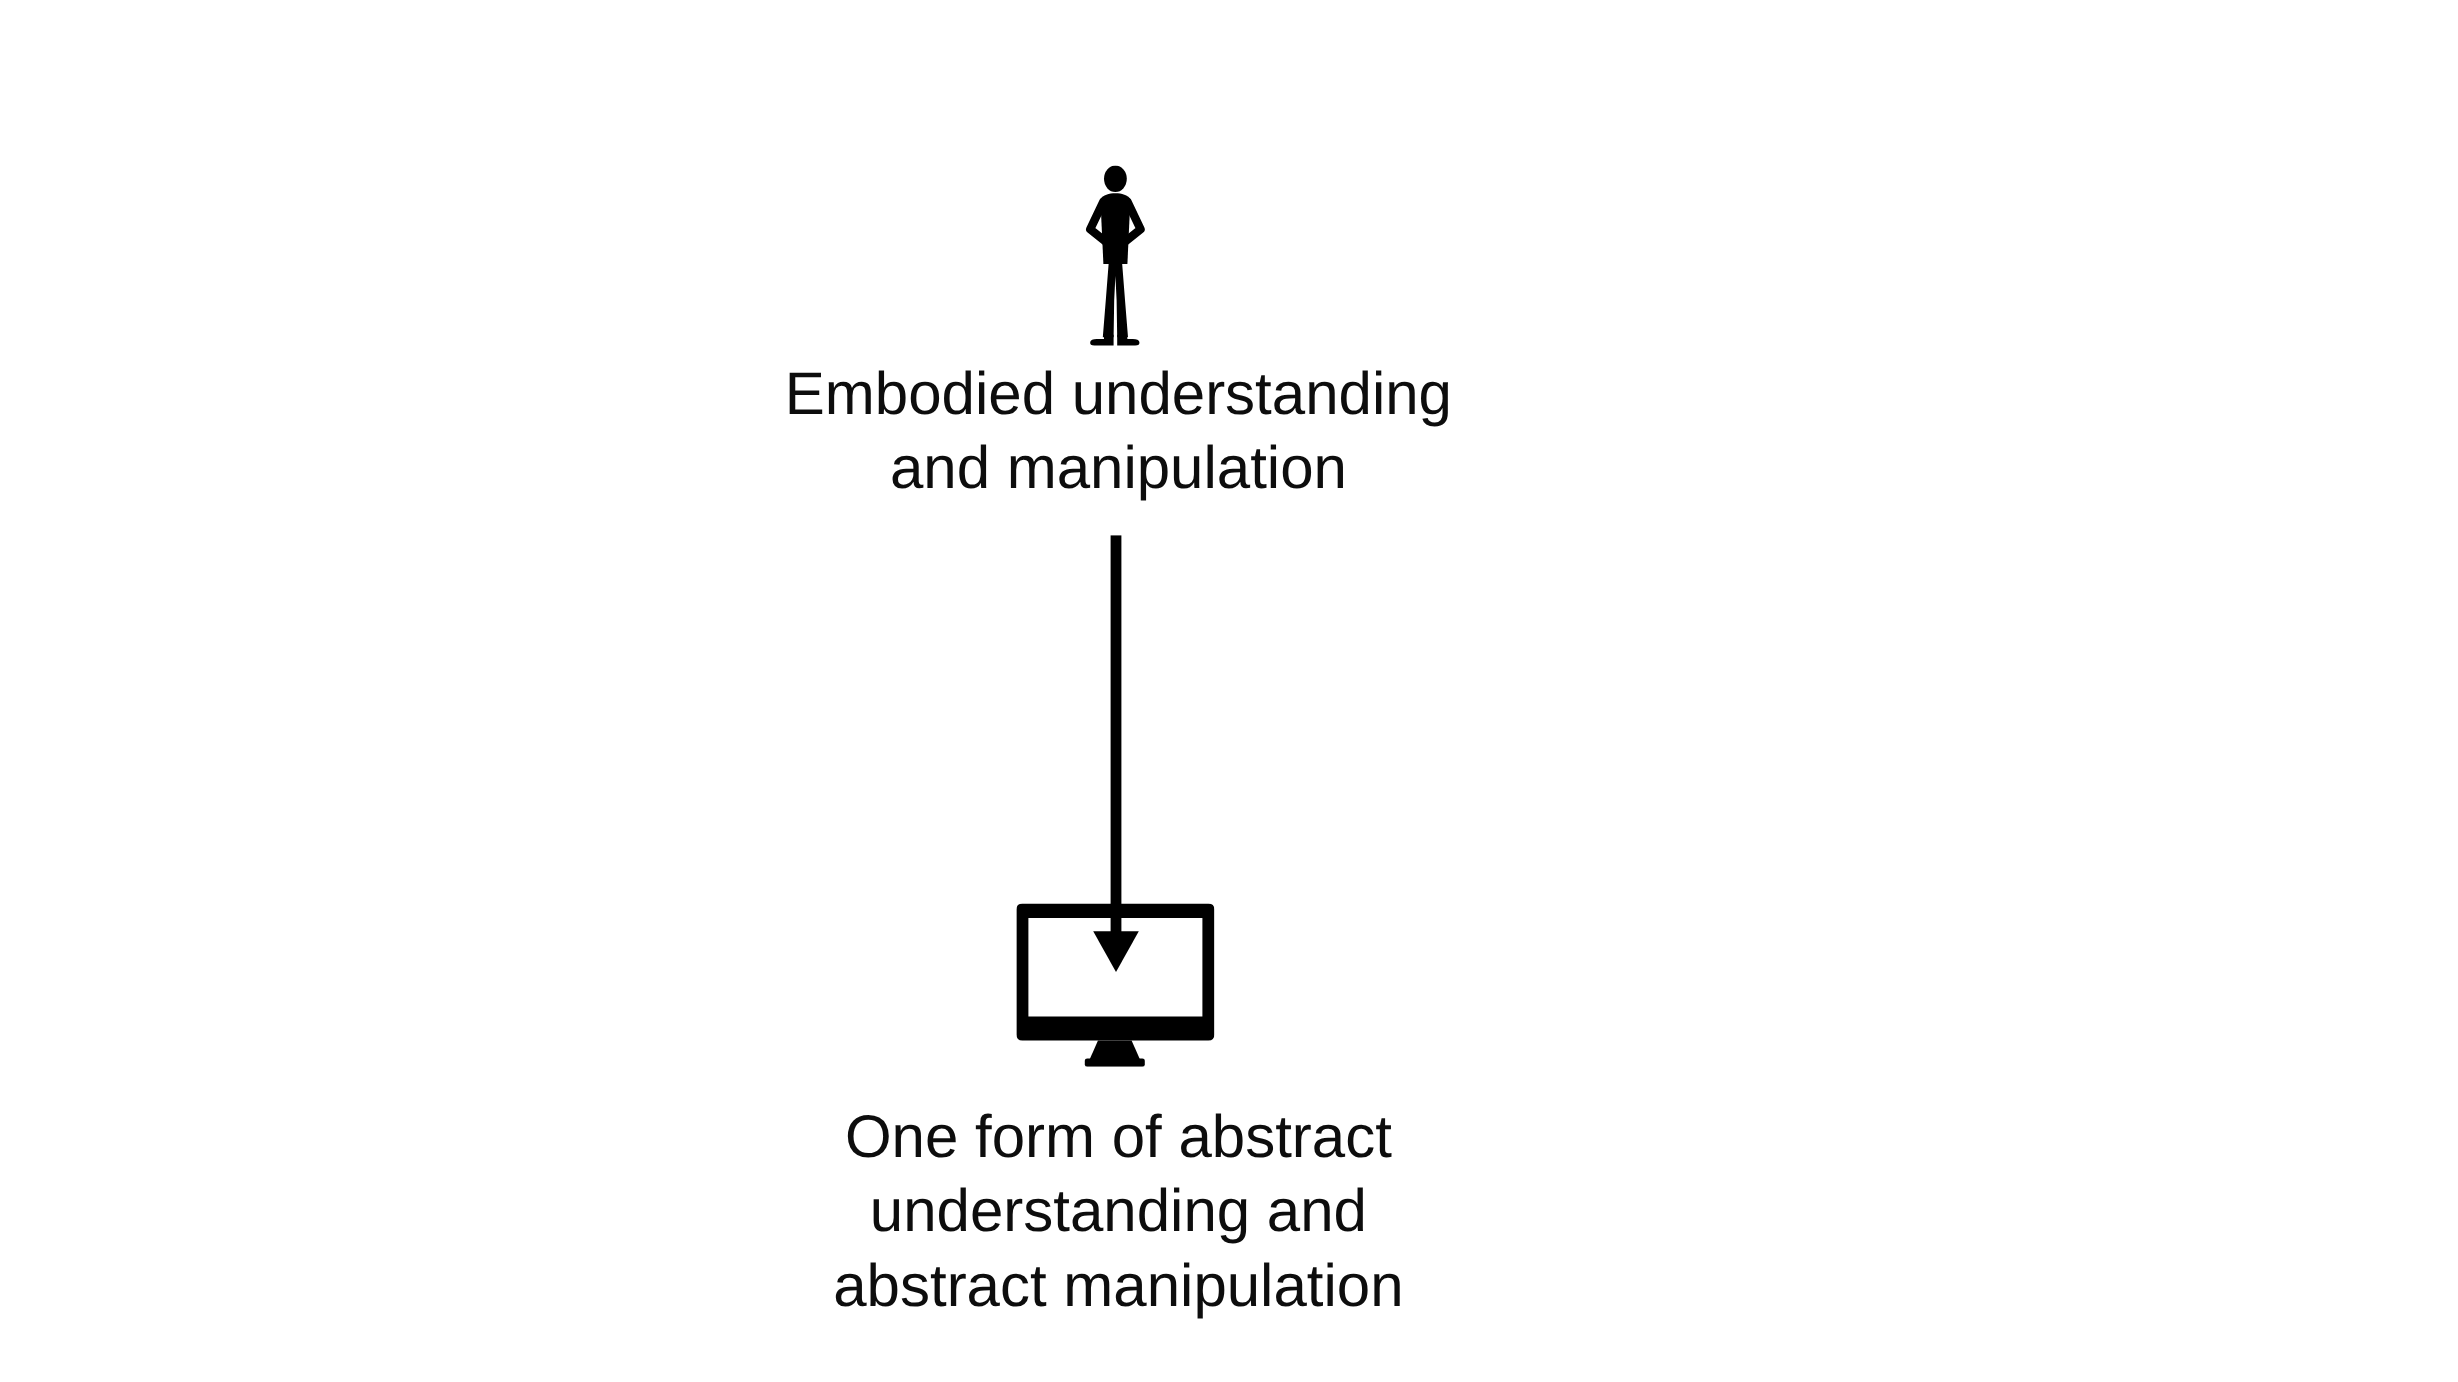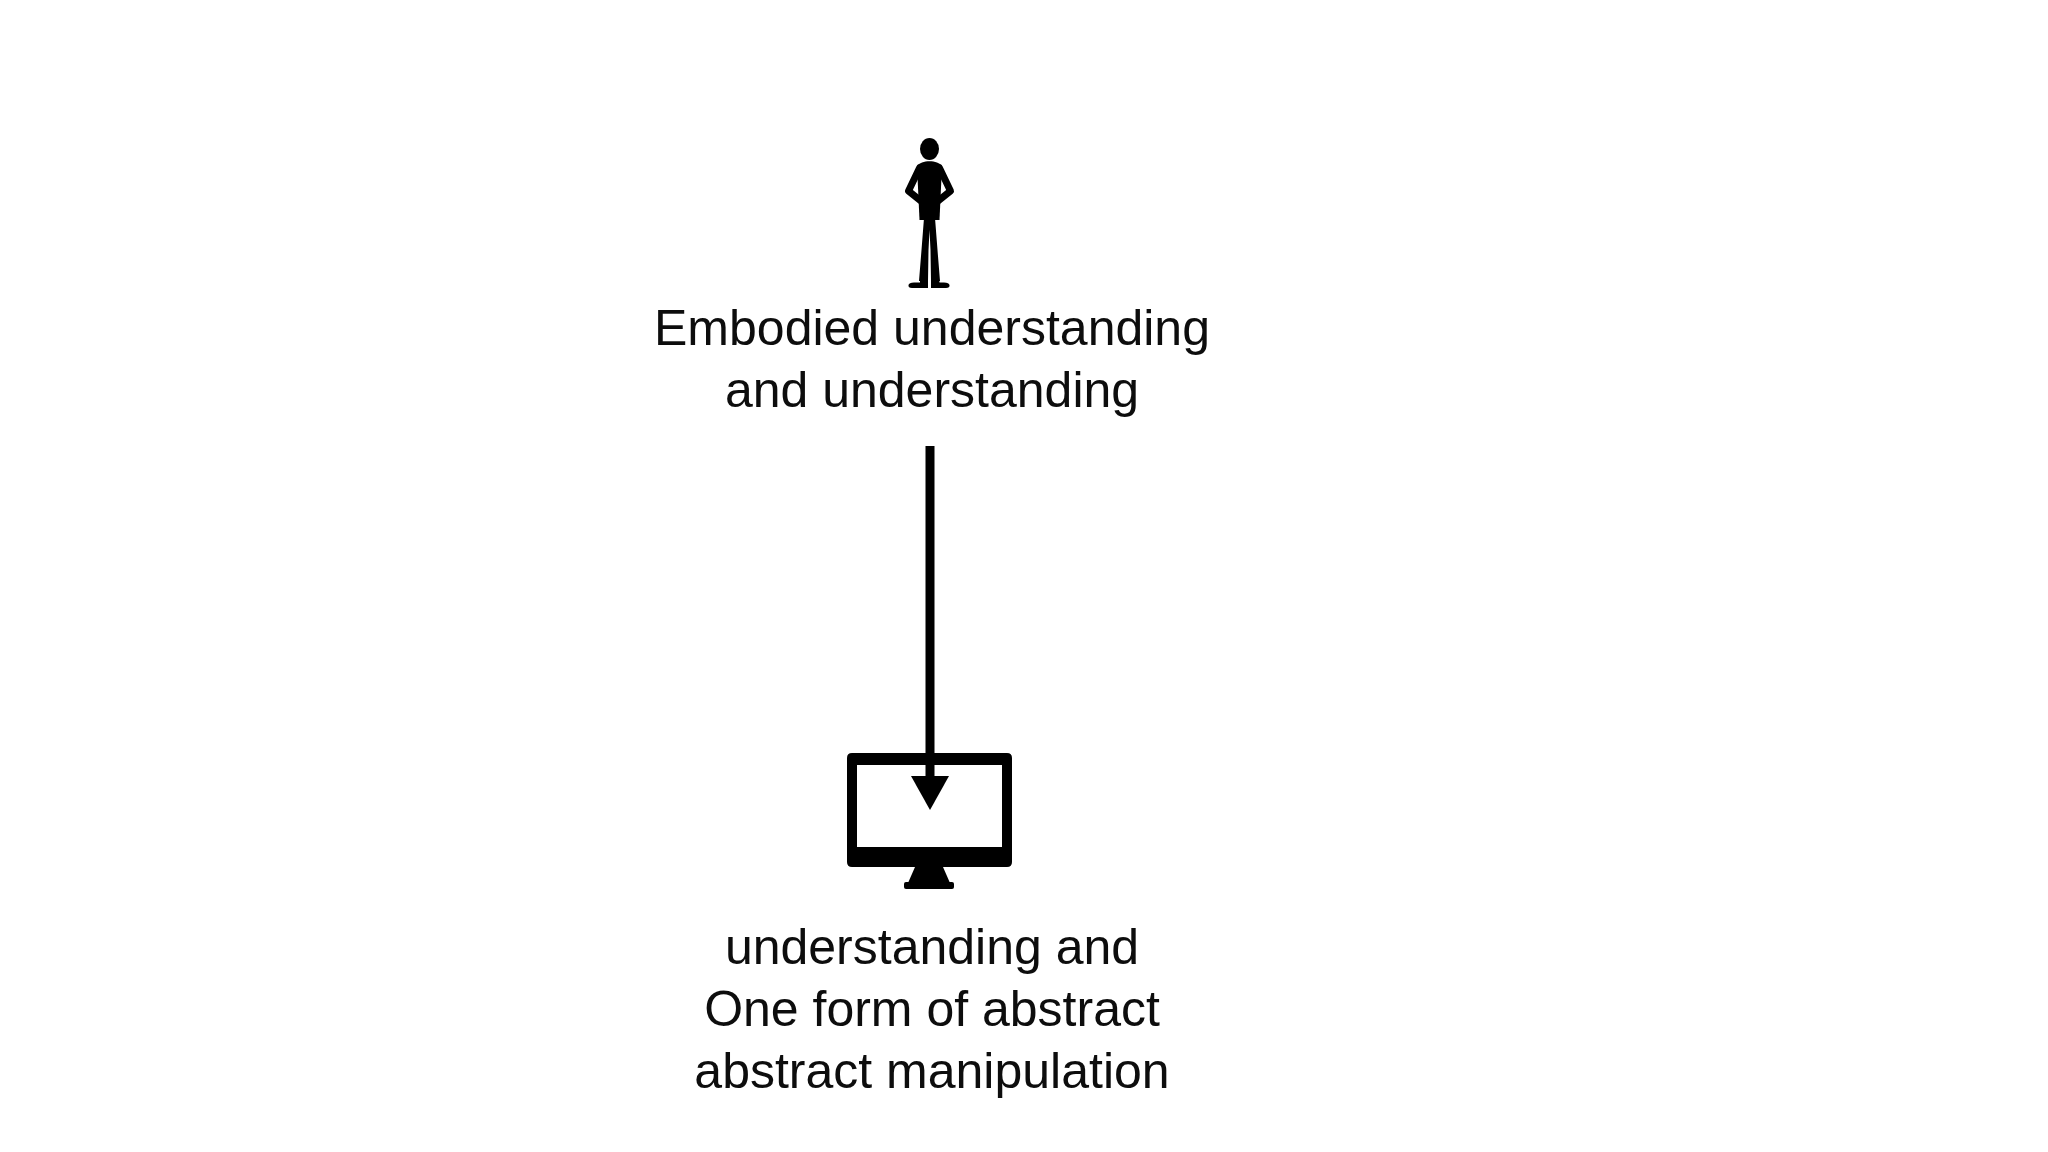--- a/index.html
+++ b/index.html
@@ -70,38 +70,38 @@
       </g>
       <g fill="none" stroke="#000000" stroke-width="7" stroke-linecap="round" stroke-linejoin="round">
         <path d="M21.5 30 L 10.5 53 L 23 63"></path>
         <path d="M41.5 30 L 52.5 53 L 40 63"></path>
       </g>
     </svg>
   </div>
 
   <div class="caption caption-top">
     <span class="line">Embodied understanding</span>
-    <span class="line">and understanding</span>
+    <span class="line">and manipulation</span>
   </div>
 
   <div class="icon-wrap arrow-wrap">
     <svg width="40" height="364" viewBox="0 0 40 364" xmlns="http://www.w3.org/2000/svg">
       <rect x="15.5" y="0" width="9" height="336" fill="#000000"></rect>
       <polygon points="1,330 39,330 20,364" fill="#000000"></polygon>
     </svg>
   </div>
 
   <div class="icon-wrap monitor-wrap">
     <svg width="165" height="136" viewBox="0 0 165 136" xmlns="http://www.w3.org/2000/svg">
       <path fill="#000000" fill-rule="evenodd" d="M5 0 H160 Q165 0 165 5 V109 Q165 114 160 114 H5 Q0 114 0 109 V5 Q0 0 5 0 Z
            M10 12 H155 V94 H10 Z"></path>
       <polygon points="68,114 96,114 103,130 61,130" fill="#000000"></polygon>
       <rect x="57" y="129" width="50" height="7" rx="2" fill="#000000"></rect>
     </svg>
   </div>
 
   <div class="caption caption-bottom">
+    <span class="line">One form of abstract</span>
     <span class="line">understanding and</span>
-    <span class="line">One form of abstract</span>
     <span class="line">abstract manipulation</span>
   </div>
 
 </div>
 
 </body></html>

